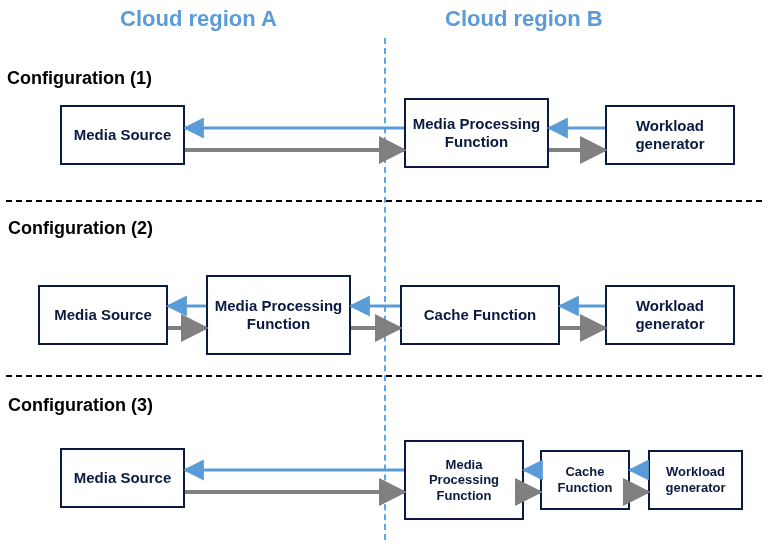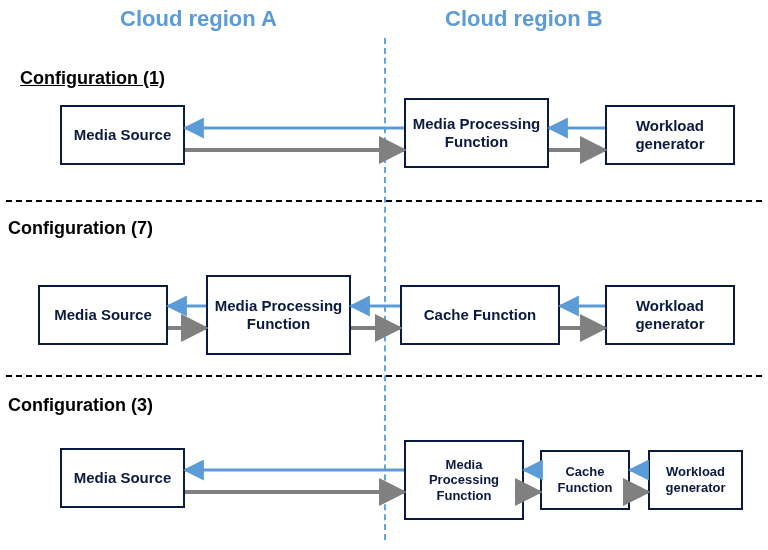--- a/index.html
+++ b/index.html
@@ -74,27 +74,27 @@
 <body>
 
 <div class="region-header region-a">Cloud region A</div>
 <div class="region-header region-b">Cloud region B</div>
 
 <div class="vline" style="left:384px;"></div>
 
 <div class="hline" style="top:200px;"></div>
 <div class="hline" style="top:375px;"></div>
 
-<div class="config-label" style="left:20px; top:68px;text-decoration:underline;">Configuration (1)</div>
+<div class="config-label" style="left:7px; top:68px;">Configuration (1)</div>
 
 <div class="box" style="left:60px;  top:105px; width:125px; height:60px;">Media Source</div>
 <div class="box" style="left:404px; top:98px;  width:145px; height:70px;">Media Processing Function</div>
 <div class="box" style="left:605px; top:105px; width:130px; height:60px;">Workload generator</div>
 
-<div class="config-label" style="left:8px; top:218px;">Configuration (7)</div>
+<div class="config-label" style="left:8px; top:218px;">Configuration (2)</div>
 
 <div class="box" style="left:38px;  top:285px; width:130px; height:60px;">Media Source</div>
 <div class="box" style="left:206px; top:275px; width:145px; height:80px;">Media Processing Function</div>
 <div class="box" style="left:400px; top:285px; width:160px; height:60px;">Cache Function</div>
 <div class="box" style="left:605px; top:285px; width:130px; height:60px;">Workload generator</div>
 
 <div class="config-label" style="left:8px; top:395px;">Configuration (3)</div>
 
 <div class="box" style="left:60px;  top:448px; width:125px; height:60px;">Media Source</div>
 <div class="box small" style="left:404px; top:440px; width:120px; height:80px;">Media Processing Function</div>

